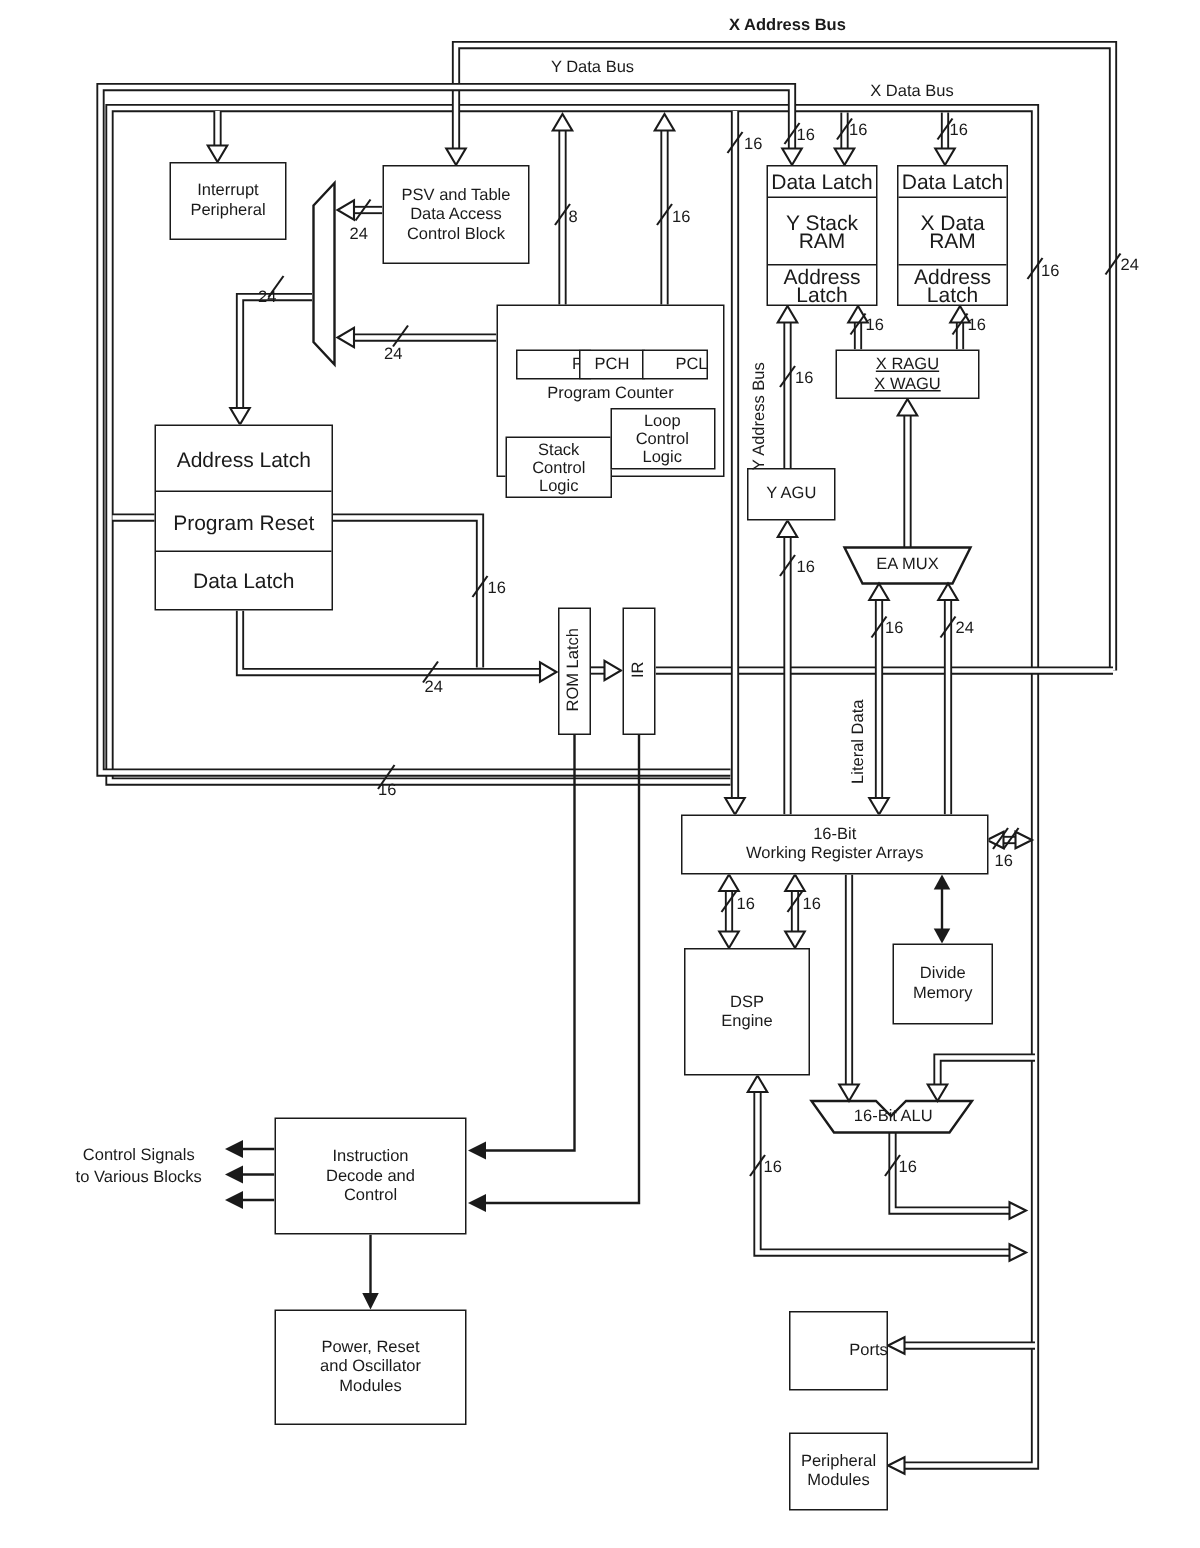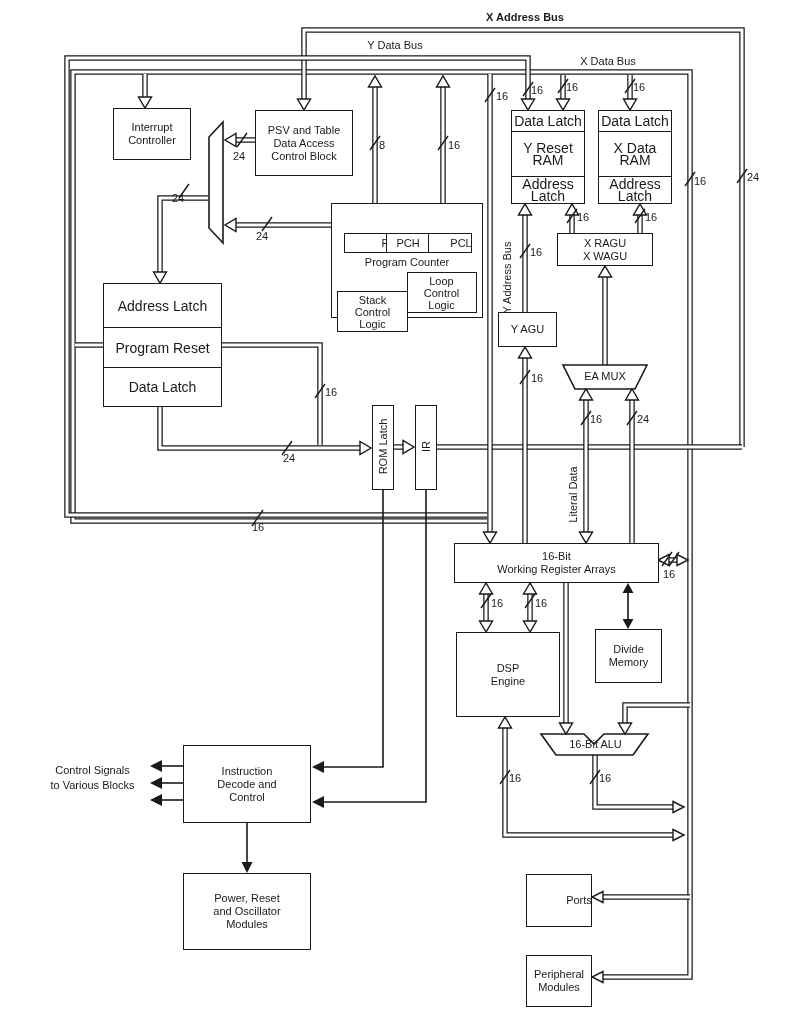--- a/index.html
+++ b/index.html
@@ -215,72 +215,72 @@
   </g>
 </svg>
 
 <div class="lbl c" style="left:470px;top:11px;width:110px;font-weight:bold;">X Address Bus</div>
 <div class="lbl c" style="left:355px;top:39px;width:80px;">Y Data Bus</div>
 <div class="lbl c" style="left:568px;top:55px;width:80px;">X Data Bus</div>
 <div class="lbl rot" style="left:466px;top:271px;width:82px;">Y Address Bus</div>
 <div class="lbl rot" style="left:537px;top:488px;width:72px;">Literal Data</div>
 
 <div class="blk" style="left:113px;top:108px;width:78px;height:52px;">Interrupt
-Controller</div>
+Peripheral</div>
 <div class="blk" style="left:255px;top:110px;width:98px;height:66px;">PSV and Table
 Data Access
 Control Block</div>
 
 <div class="blk" style="left:331px;top:203px;width:152px;height:115px;"></div>
 <div class="cell" style="left:344px;top:233px;width:44px;height:20px;padding-left:48px;">PCU</div>
 <div class="cell" style="left:386px;top:233px;width:44px;height:20px;">PCH</div>
 <div class="cell" style="left:428px;top:233px;width:44px;height:20px;padding-left:22px;">PCL</div>
 <div class="lbl c" style="left:331px;top:256px;width:152px;z-index:3;">Program Counter</div>
 <div class="cell" style="left:337px;top:272px;width:71px;height:41px;white-space:pre-line;line-height:12px;text-align:center;margin-top:19px;">Stack
 Control
 Logic</div>
 <div class="cell" style="left:406.5px;top:272px;width:70px;height:41px;white-space:pre-line;line-height:12px;text-align:center;">Loop
 Control
 Logic</div>
 
 <div class="blk" style="left:511px;top:110px;width:74px;height:94px;">
   <div class="stackrow" style="top:0;height:20px;">Data Latch</div>
-  <div class="stackrow bt" style="top:20px;height:45px;">Y Reset
+  <div class="stackrow bt" style="top:20px;height:45px;">Y Stack
 RAM</div>
   <div class="stackrow bt" style="top:65px;height:26px;">Address
 Latch</div>
 </div>
 
 <div class="blk" style="left:598px;top:110px;width:74px;height:94px;">
   <div class="stackrow" style="top:0;height:20px;">Data Latch</div>
   <div class="stackrow bt" style="top:20px;height:45px;">X Data
 RAM</div>
   <div class="stackrow bt" style="top:65px;height:26px;">Address
 Latch</div>
 </div>
 
-<div class="blk" style="left:557px;top:233px;width:96px;height:33px;">X RAGU
+<div class="blk" style="left:557px;top:233px;width:96px;height:33px;text-decoration:underline;">X RAGU
 X WAGU</div>
 <div class="blk" style="left:498px;top:312px;width:59px;height:35px;">Y AGU</div>
 <div class="shape-lbl" style="left:563px;top:370px;width:84px;">EA MUX</div>
 
 <div class="blk" style="left:103px;top:283px;width:119px;height:124px;">
   <div class="stackrow" style="top:0;height:43px;">Address Latch</div>
   <div class="stackrow bt" style="top:43px;height:40px;">Program Reset</div>
   <div class="stackrow bt" style="top:83px;height:38px;">Data Latch</div>
 </div>
 
 <div class="blk" style="left:372px;top:405px;width:22px;height:85px;"></div>
 <div class="lbl rot" style="left:343px;top:440px;width:80px;z-index:3;">ROM Latch</div>
 <div class="blk" style="left:415px;top:405px;width:22px;height:85px;"></div>
 <div class="lbl rot" style="left:386px;top:440px;width:80px;z-index:3;">IR</div>
 
 <div class="blk" style="left:454px;top:543px;width:205px;height:40px;">16-Bit
 Working Register Arrays</div>
-<div class="blk" style="left:456px;top:632px;width:104px;height:85px;">DSP
+<div class="blk" style="left:456px;top:632px;width:84px;height:85px;">DSP
 Engine</div>
 <div class="blk" style="left:595px;top:629px;width:67px;height:54px;">Divide
 Memory</div>
 <div class="shape-lbl" style="left:548px;top:738px;width:95px;">16-Bit ALU</div>
 
 <div class="blk" style="left:183px;top:745px;width:128px;height:78px;">Instruction
 Decode and
 Control</div>
 <div class="blk" style="left:183px;top:873px;width:128px;height:77px;">Power, Reset
 and Oscillator

